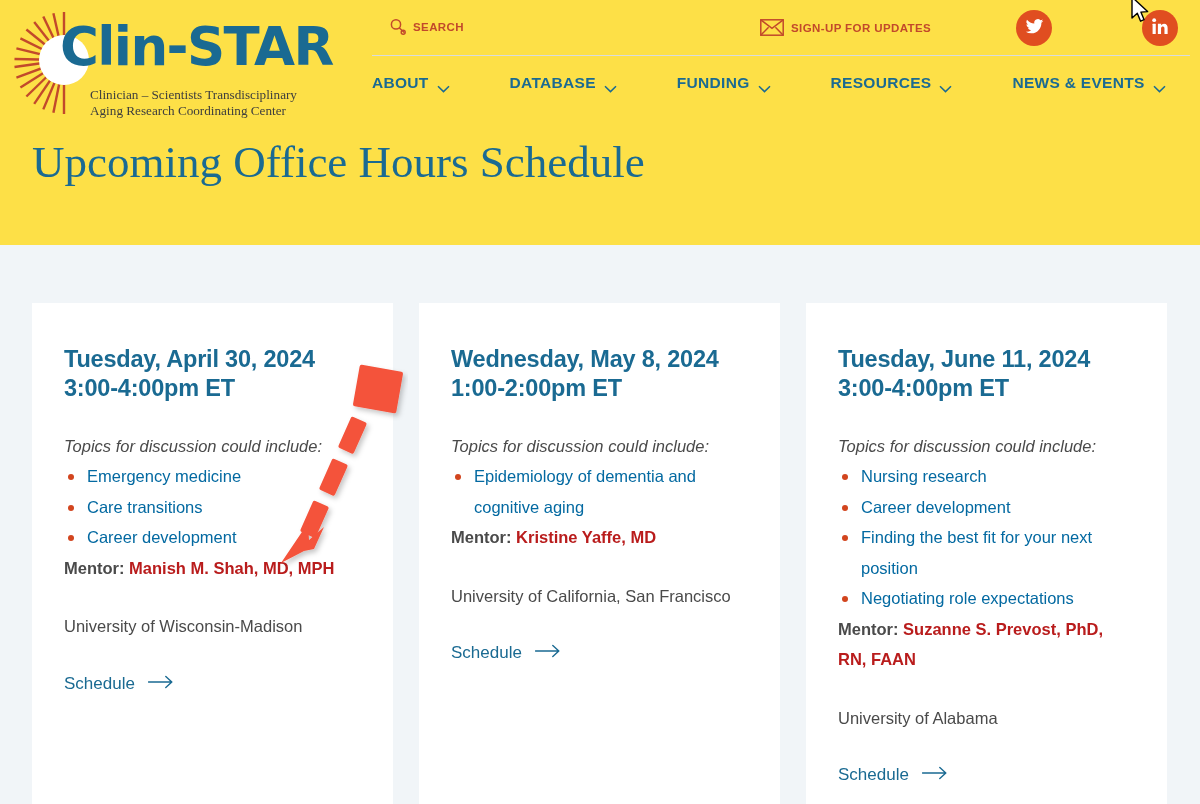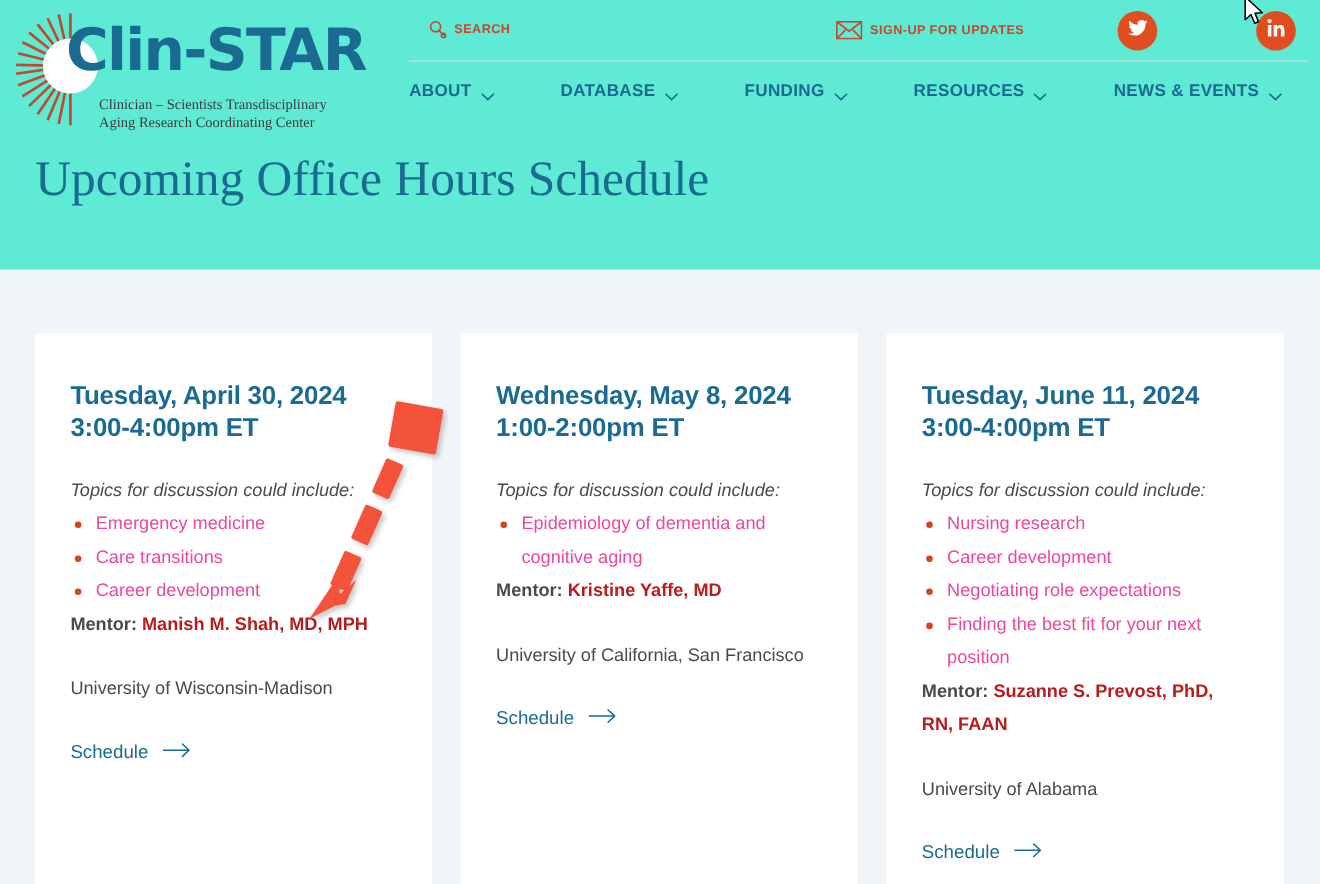--- a/index.html
+++ b/index.html
@@ -11,21 +11,21 @@
     font-family: "Liberation Sans", sans-serif;
     -webkit-font-smoothing: antialiased;
   }
   .page { position: relative; width: 1200px; height: 804px; background:#ffffff; }
 
   
   .header {
     position: relative;
     width: 1200px;
     height: 310px;
-    background: #5eead4;
+    background: #fde047;
   }
   .logo-block {
     position: absolute;
     left: 8px; top: 4px;
     width: 310px; height: 112px;
   }
   .sunburst { position:absolute; left:0; top:2px; width:104px; height:108px; }
   .logo-wordmark {
     position: absolute;
     left: 52px; top: 16px;
@@ -148,21 +148,21 @@
   ul.topics {
     margin-top: 0px;
     padding-left: 0;
     list-style: none;
   }
   ul.topics li {
     position: relative;
     padding-left: 23px;
     font-size: 16.5px;
     line-height: 30.5px;
-    color: #ec4899;
+    color: #0369a1;
   }
   ul.topics li::before {
     content: "";
     position: absolute;
     left: 4px; top: 13px;
     width: 6px; height: 6px;
     border-radius: 50%;
     background: #d2451e;
   }
   .mentor-line {
@@ -396,22 +396,22 @@
 
       <div class="card">
         <div class="card-date">
           <span>Tuesday, June 11, 2024</span><br>
           <span>3:00-4:00pm ET</span>
         </div>
         <p class="card-intro">Topics for discussion could include:</p>
         <ul class="topics">
           <li>Nursing research</li>
           <li>Career development</li>
+          <li>Finding the best fit for your next position</li>
           <li>Negotiating role expectations</li>
-          <li>Finding the best fit for your next position</li>
         </ul>
         <div class="mentor-line">
           <span>Mentor:</span>
           <a class="mentor-name" href="#">Suzanne S. Prevost, PhD, RN, FAAN</a>
         </div>
         <p class="affiliation">University of Alabama</p>
         <a class="schedule-link" href="#">
           <span>Schedule</span>
           <span>
             <svg viewBox="0 0 26 14" aria-hidden="true">

